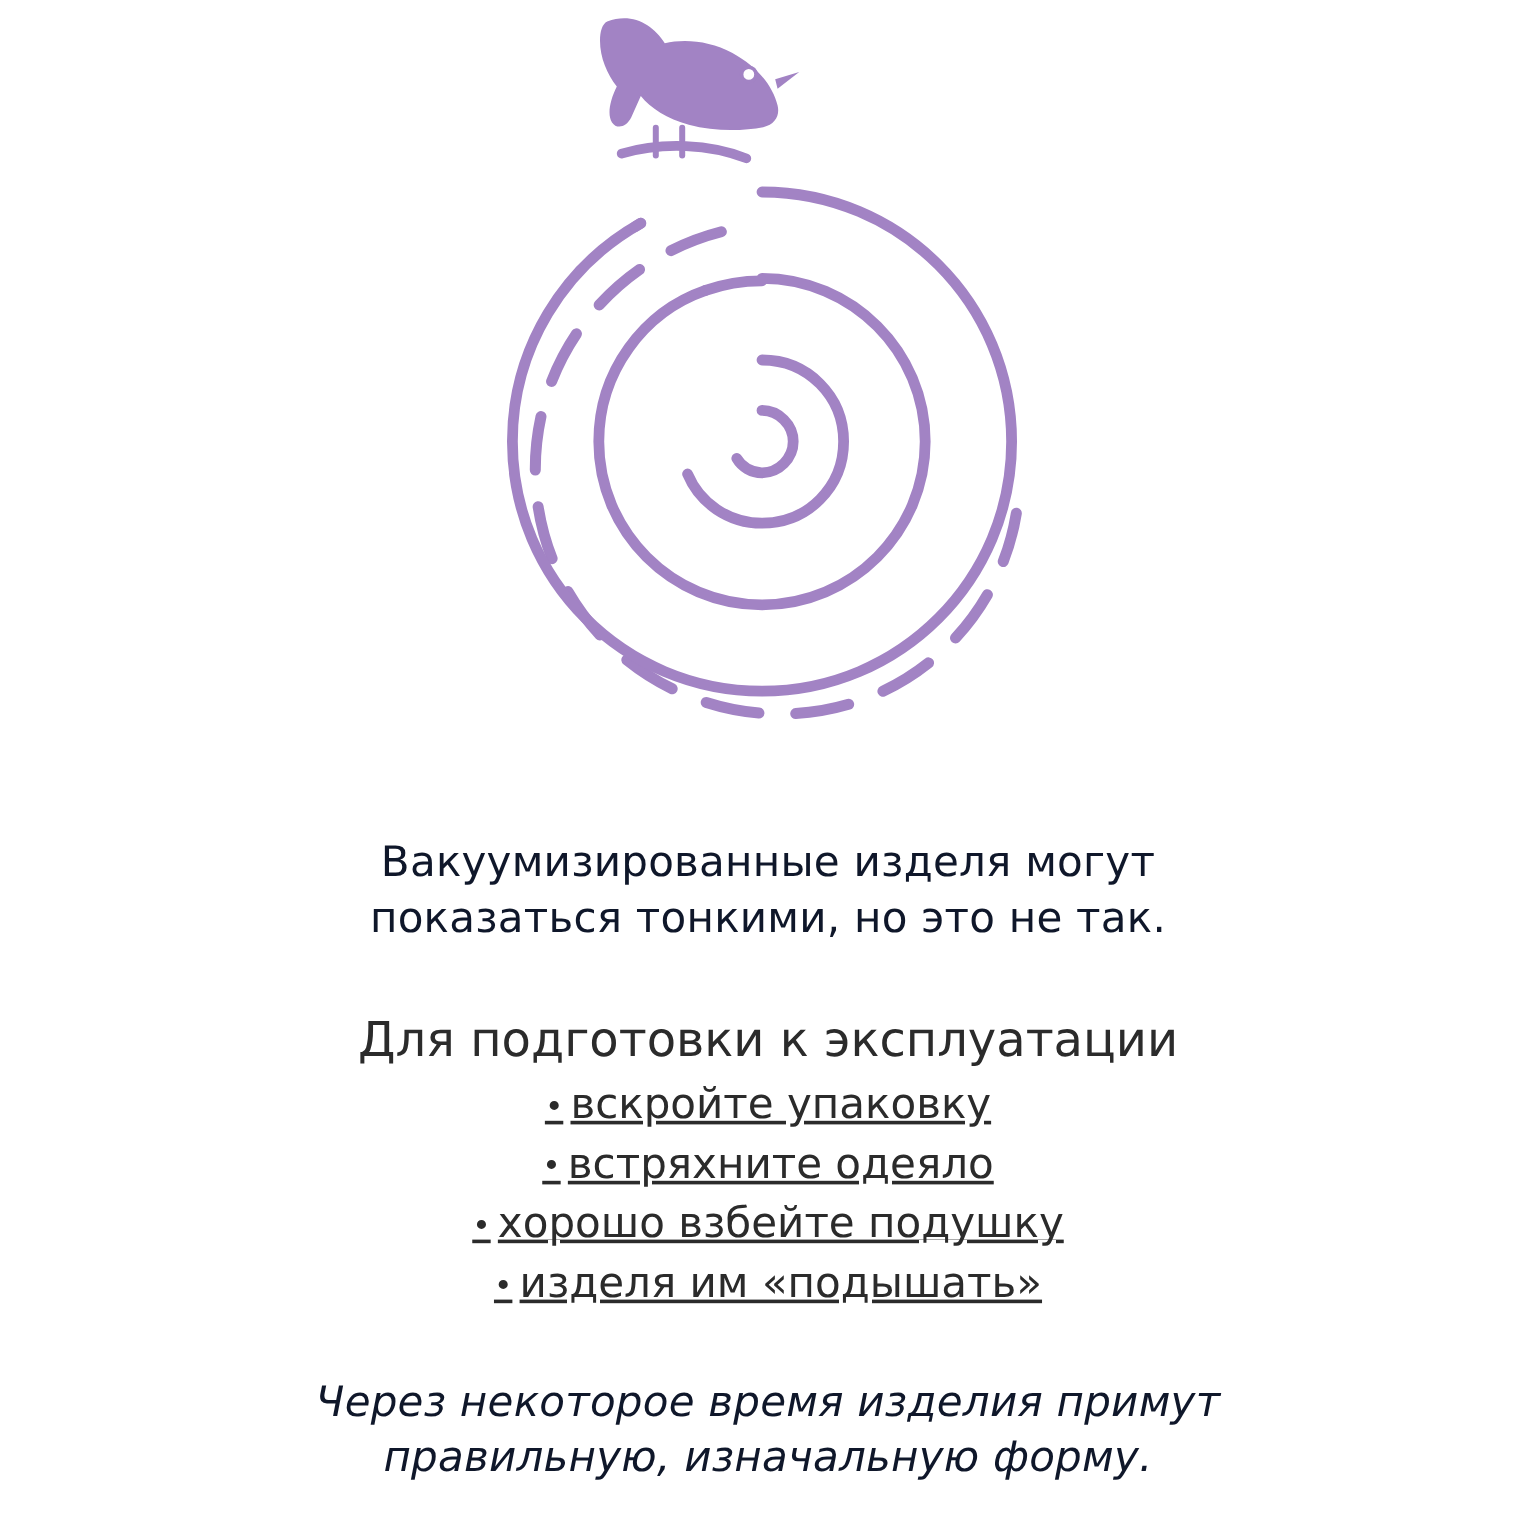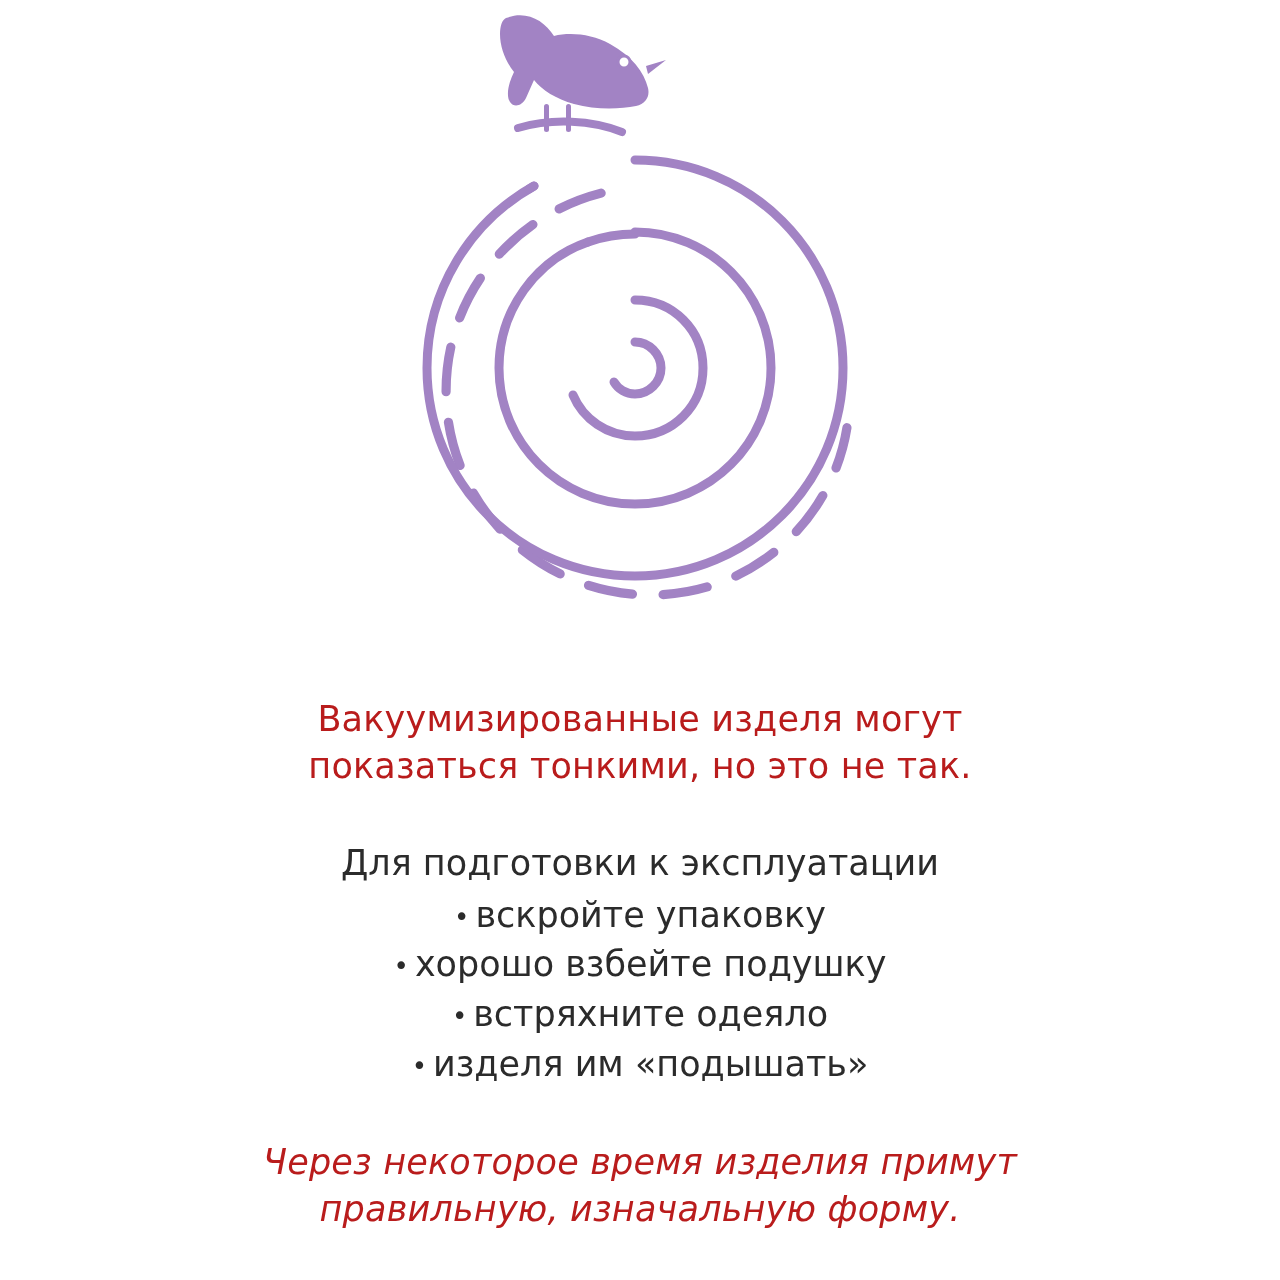--- a/index.html
+++ b/index.html
@@ -34,44 +34,45 @@
   }
   .text-block {
     width: 1100px;
     text-align: center;
     margin-top: 6px;
   }
   .para {
     font-size: 35px;
     line-height: 1.33;
     letter-spacing: 0.2px;
-    color: #b91c1c;
+    color: #0f172a;
     font-weight: 400;
   }
   .para.top {
     margin: 0 auto;
     max-width: 760px;
   }
   .gap-a { height: 52px; }
   .gap-b { height: 50px; }
   .intro {
-    font-size: 35px;
+    font-size: 40px;
     line-height: 1.3;
     margin: 0 0 4px 0;
   }
   ul.steps {
     list-style: none;
     margin: 0;
     padding: 0;
   }
   ul.steps li {
     font-size: 35px;
     line-height: 1.42;
     position: relative;
     display: block;
+    text-decoration: underline;
   }
   ul.steps li .bullet {
     font-size: 26px;
     vertical-align: middle;
     margin-right: 6px;
     line-height: 1;
   }
   .para.bottom {
     margin: 0 auto;
     max-width: 860px;
@@ -109,22 +110,22 @@
   <div class="text-block">
 
     <p class="para top">Вакуумизированные изделя могут показаться тонкими, но это не так.</p>
 
     <div class="gap-a"></div>
 
     <p class="intro">Для подготовки к эксплуатации</p>
 
     <ul class="steps">
       <li><span class="bullet">•</span><span>вскройте упаковку</span></li>
+      <li><span class="bullet">•</span><span>встряхните одеяло</span></li>
       <li><span class="bullet">•</span><span>хорошо взбейте подушку</span></li>
-      <li><span class="bullet">•</span><span>встряхните одеяло</span></li>
       <li><span class="bullet">•</span><span>изделя им «подышать»</span></li>
     </ul>
 
     <div class="gap-b"></div>
 
     <p class="para bottom">Через некоторое время изделия примут правильную, изначальную форму.</p>
 
   </div>
 </div>
 

